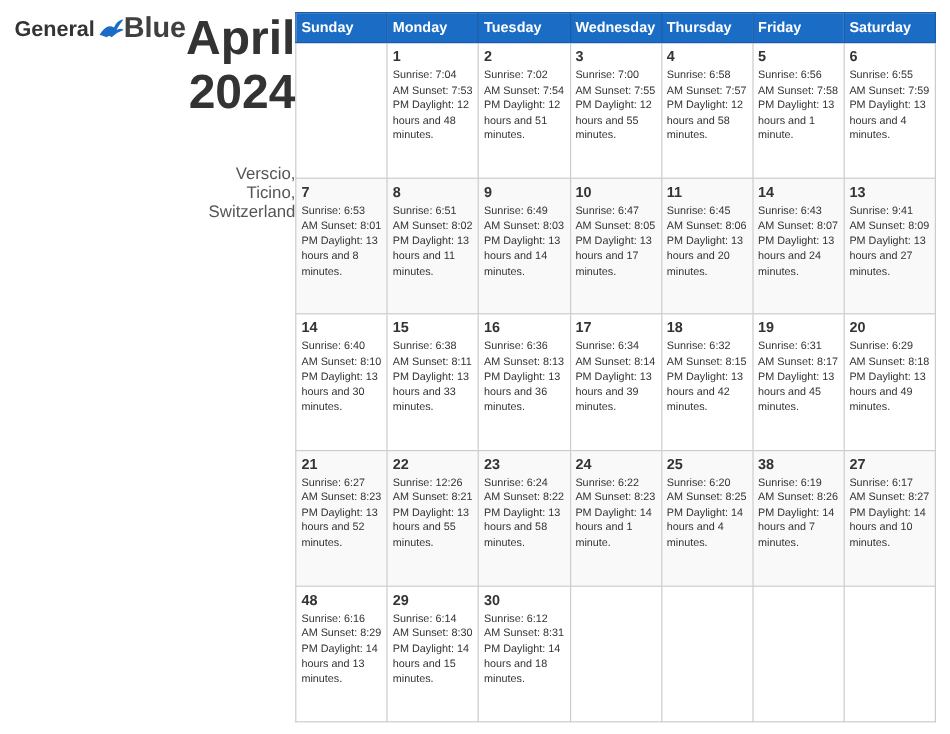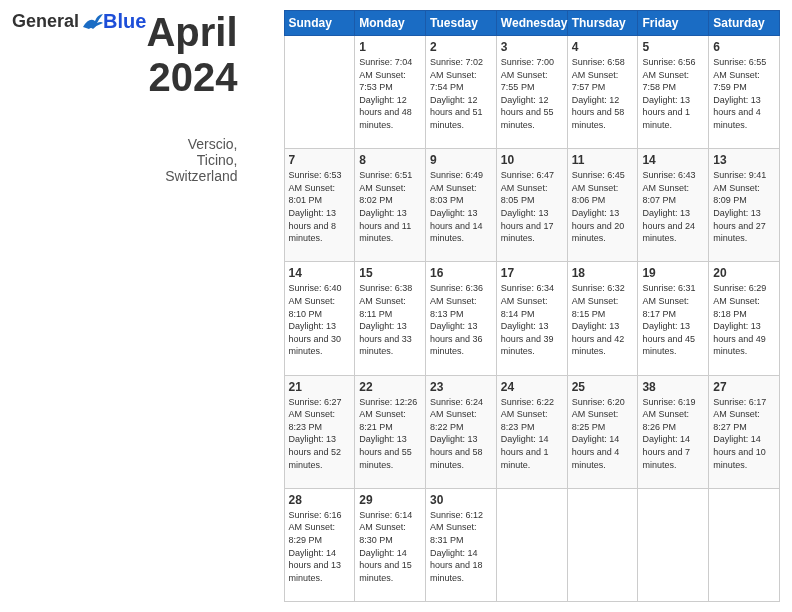--- a/index.html
+++ b/index.html
@@ -31,23 +31,23 @@
     .logo-text {
       display: flex;
       align-items: center;
     }
     .logo-general {
       font-size: 18px;
       font-weight: bold;
       color: #333;
     }
     .logo-blue {
-      font-size: 20px;
-      font-weight: bold;
-      color: #1d4ed8;
+      font-size: 24px;
+      font-weight: bold;
+      color: #404040;
     }
     .logo-bird {
       width: 22px;
       height: 18px;
       margin-left: 2px;
     }
     .title-section {
       text-align: right;
     }
     .month-title {
@@ -57,21 +57,20 @@
     }
     .location {
       font-size: 14px;
       color: #555;
       margin-top: 36px;
     }
     table {
       width: 100%;
       border-collapse: collapse;
       table-layout: fixed;
-      margin-left: 46px;
     }
     thead th {
       background-color: #1a6cc4;
       color: #fff;
       font-size: 12px;
       font-weight: bold;
       padding: 5px 4px;
       text-align: left;
       border: 1px solid #1a5aaa;
     }
@@ -329,21 +328,21 @@
           <td>
             <span class="day-number">27</span>
             <div class="day-info">Sunrise: 6:17 AM
 Sunset: 8:27 PM
 Daylight: 14 hours
 and 10 minutes.</div>
           </td>
         </tr>
         <tr>
           <td>
-            <span class="day-number">28</span>
+            <span class="day-number">48</span>
             <div class="day-info">Sunrise: 6:16 AM
 Sunset: 8:29 PM
 Daylight: 14 hours
 and 13 minutes.</div>
           </td>
           <td>
             <span class="day-number">29</span>
             <div class="day-info">Sunrise: 6:14 AM
 Sunset: 8:30 PM
 Daylight: 14 hours

